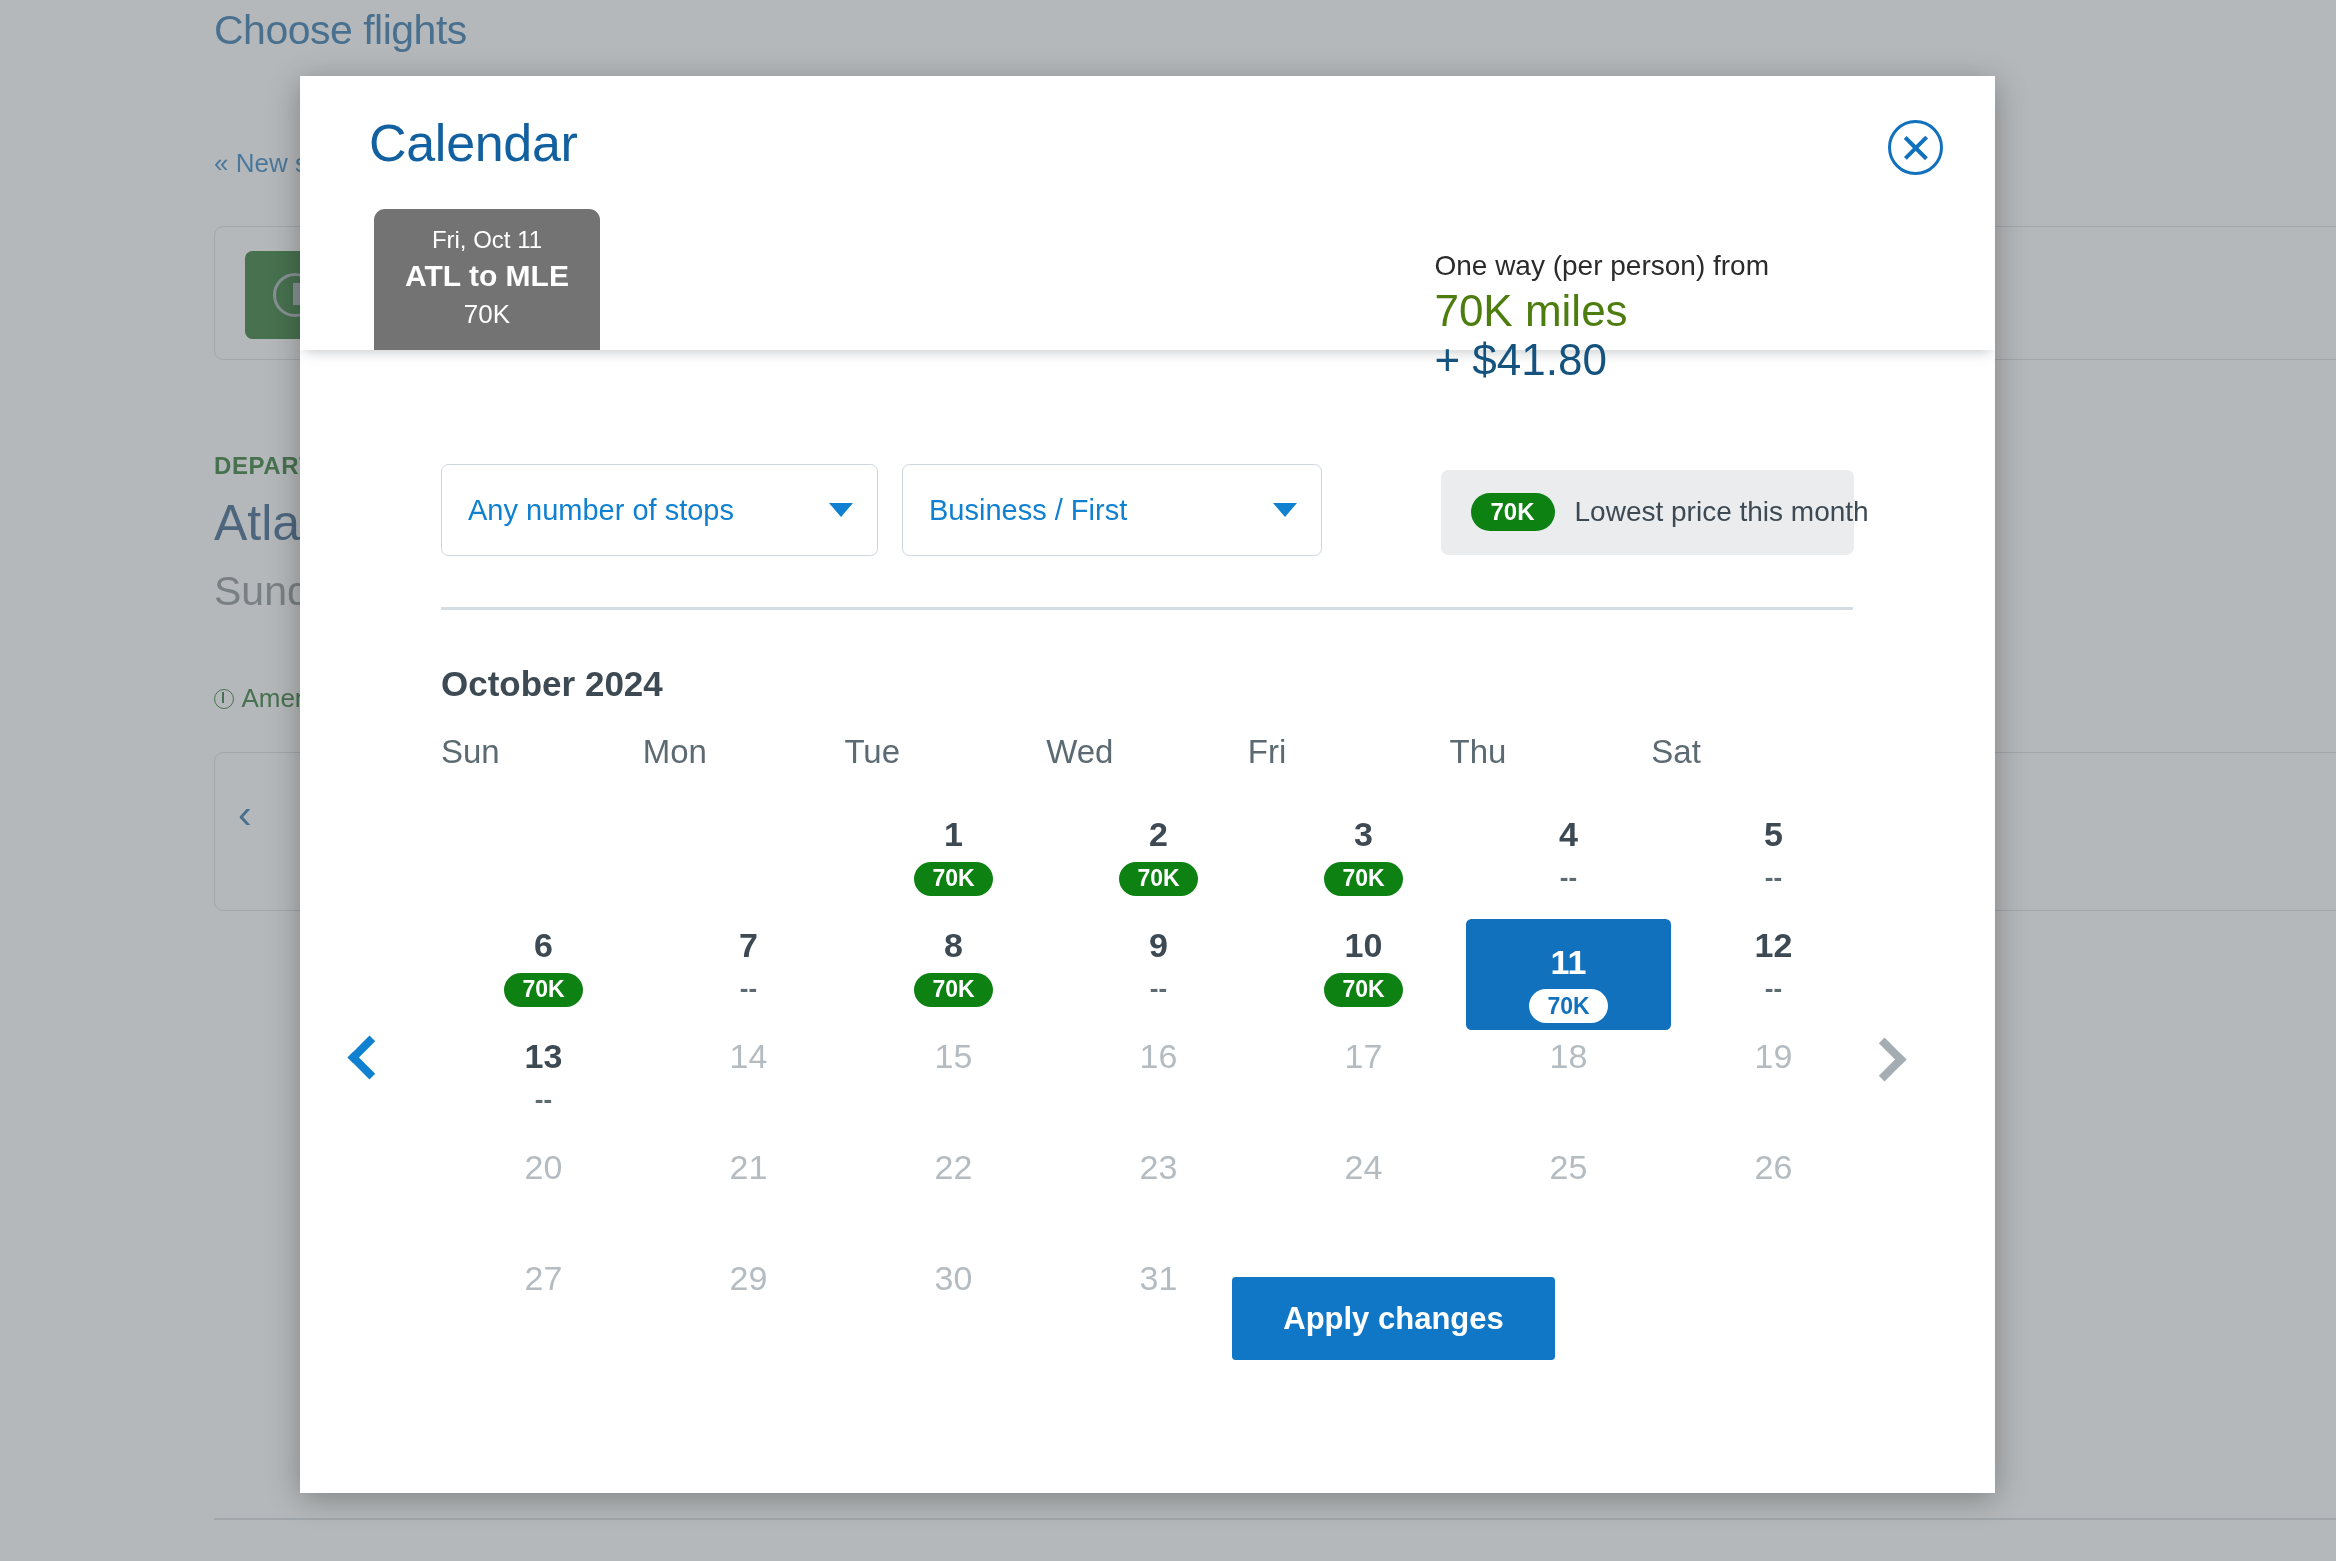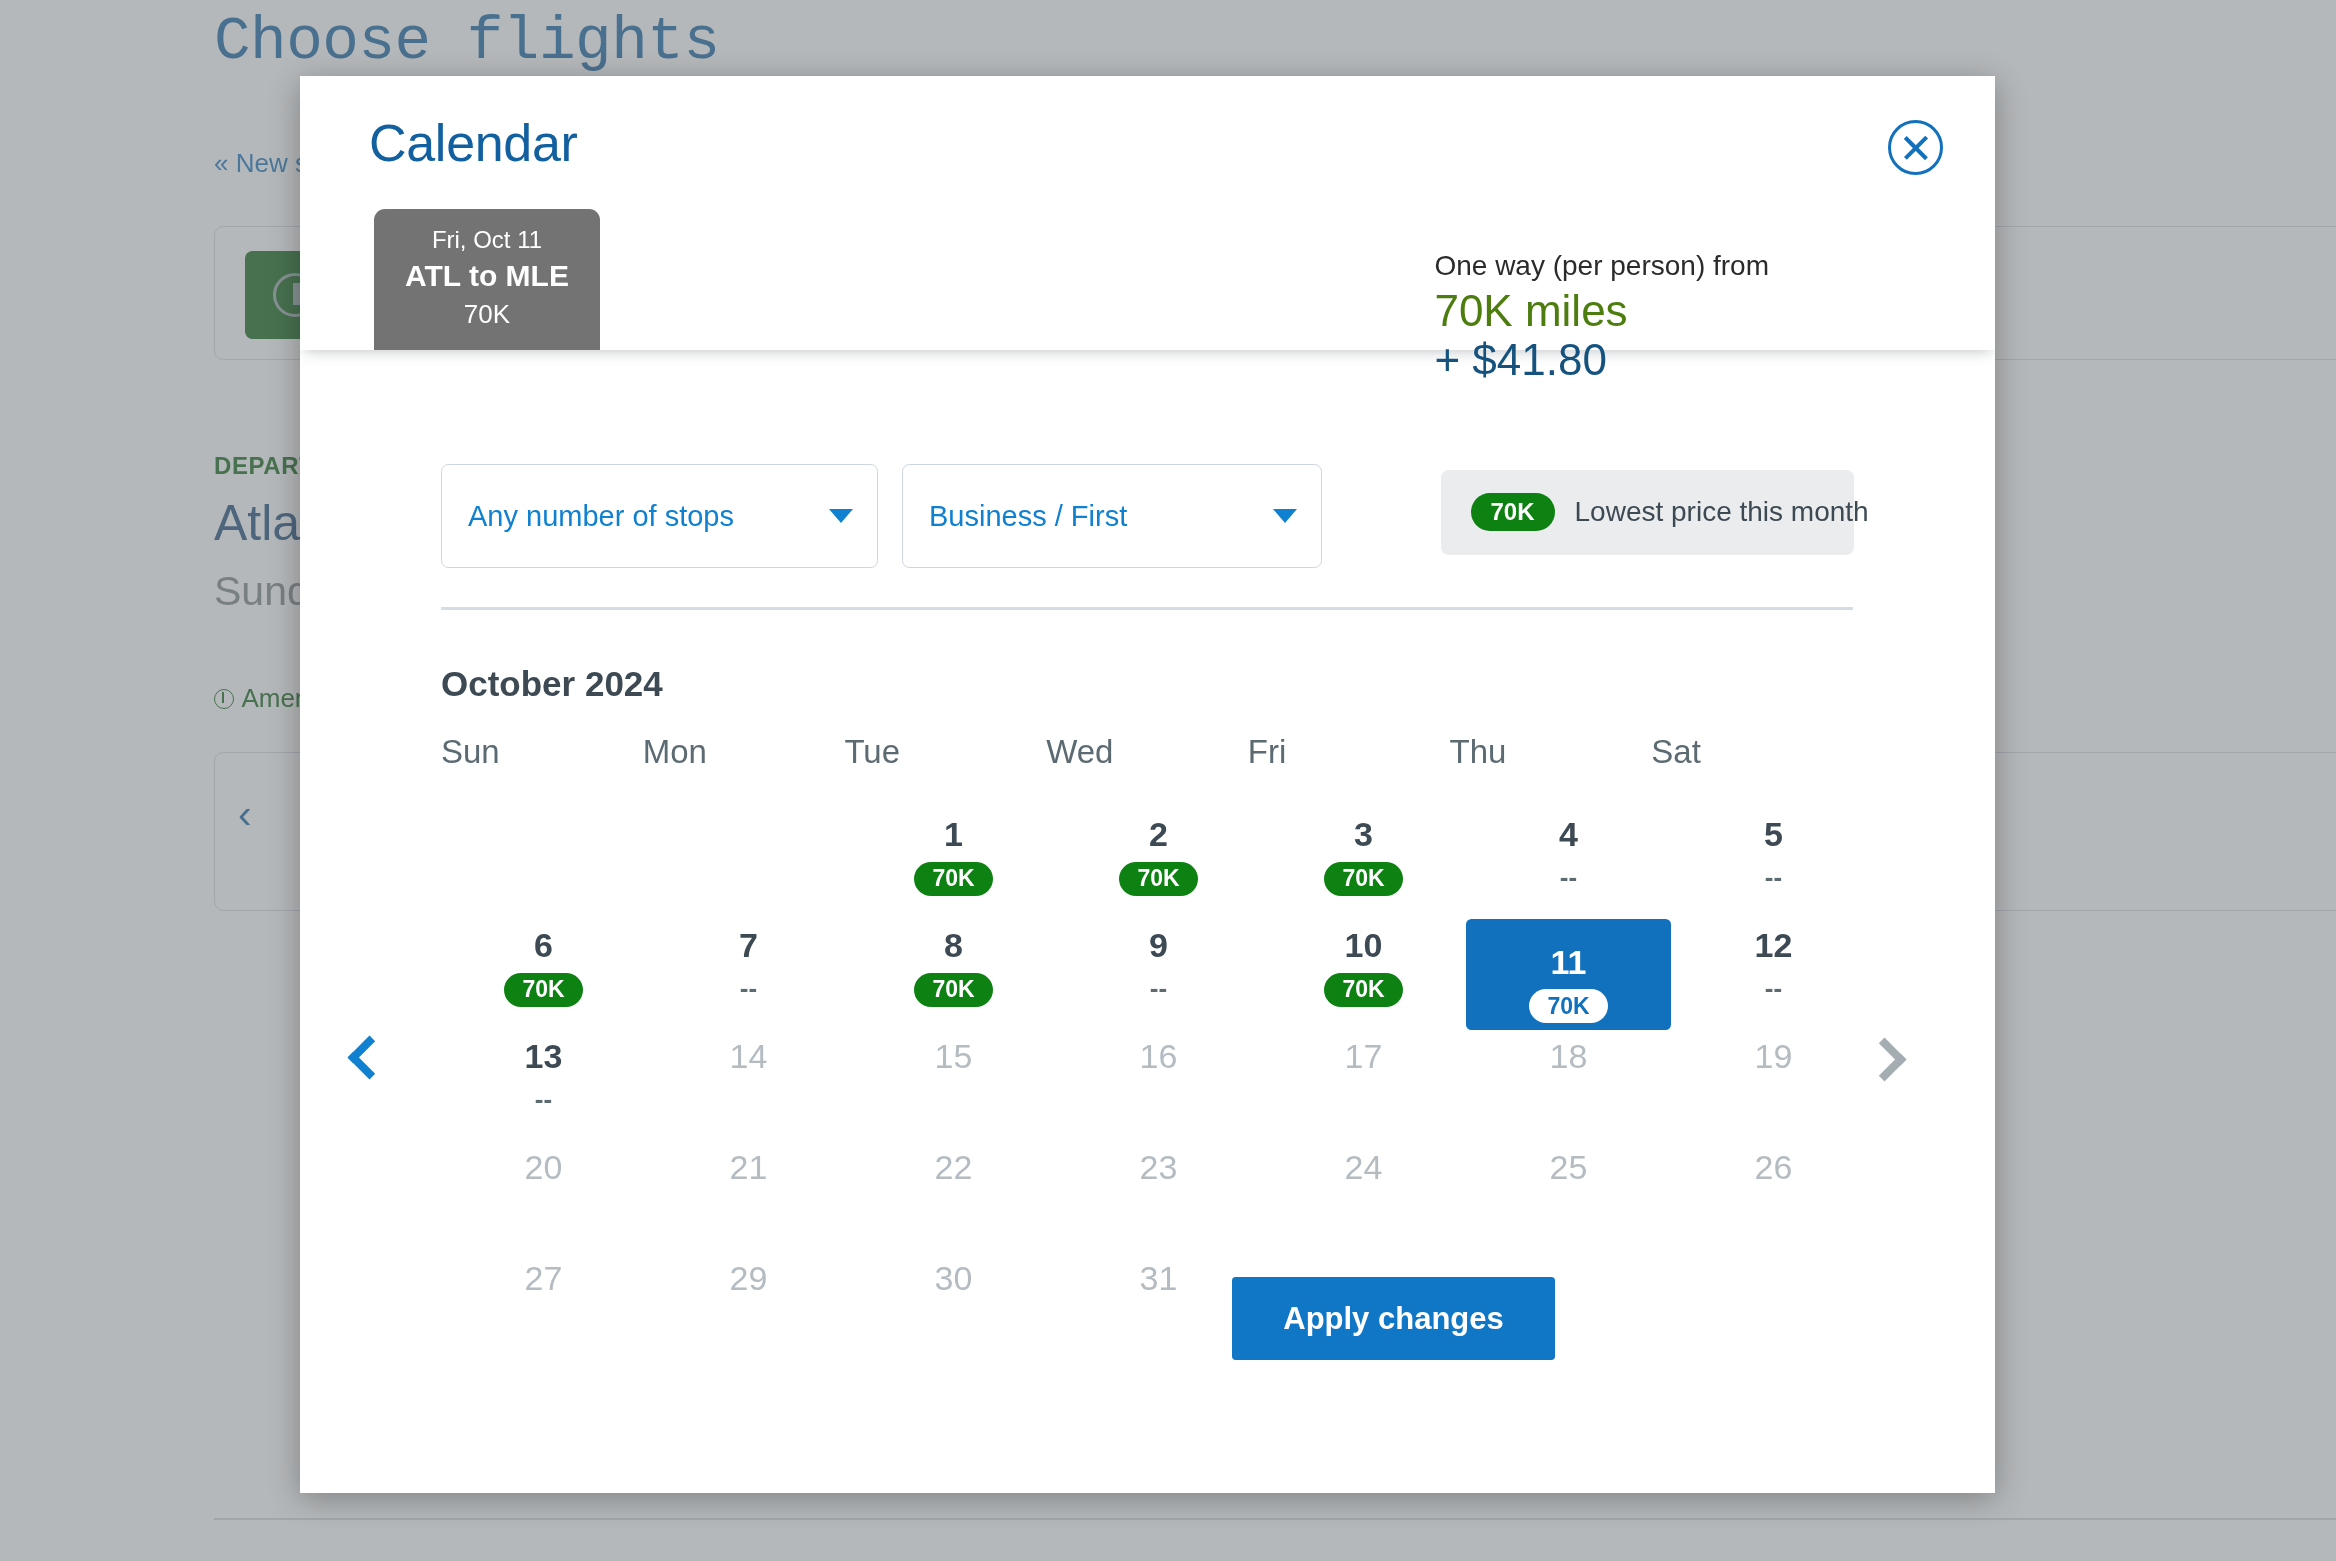--- a/index.html
+++ b/index.html
@@ -20,26 +20,25 @@
   }
   .bg-content {
     position: absolute;
     left: 0; top: 0;
     width: 2337px; height: 1562px;
     padding: 0;
   }
   .bg-title {
     position: absolute;
     left: 214px; top: 7.4px;
-    font-size: 61px;
+    font-size: 41px;
     font-weight: 400;
     color: #12609f;
     letter-spacing: -0.5px;
     white-space: nowrap;
-    font-family: Liberation Mono, monospace;
   }
   .bg-newsearch {
     position: absolute;
     left: 214px; top: 148px;
     font-size: 26px;
     color: #1271bd;
     white-space: nowrap;
   }
   .bg-card-1 {
     position: absolute;
@@ -234,21 +233,21 @@
 
   .filters-row {
     position: absolute;
     left: 141px; top: 114px;
     width: 1412px;
     height: 94px;
   }
   .select-box {
     position: absolute;
     top: 0;
-    height: 104px;
+    height: 92px;
     border: 1.8px solid #cdd6de;
     border-radius: 7.4px;
     background: #fff;
     display: flex;
     align-items: center;
     padding: 0 0 0 26px;
     cursor: pointer;
   }
   .select-box.stops   { left: 0;   width: 437px; }
   .select-box.cabin   { left: 461px; width: 420px; }

